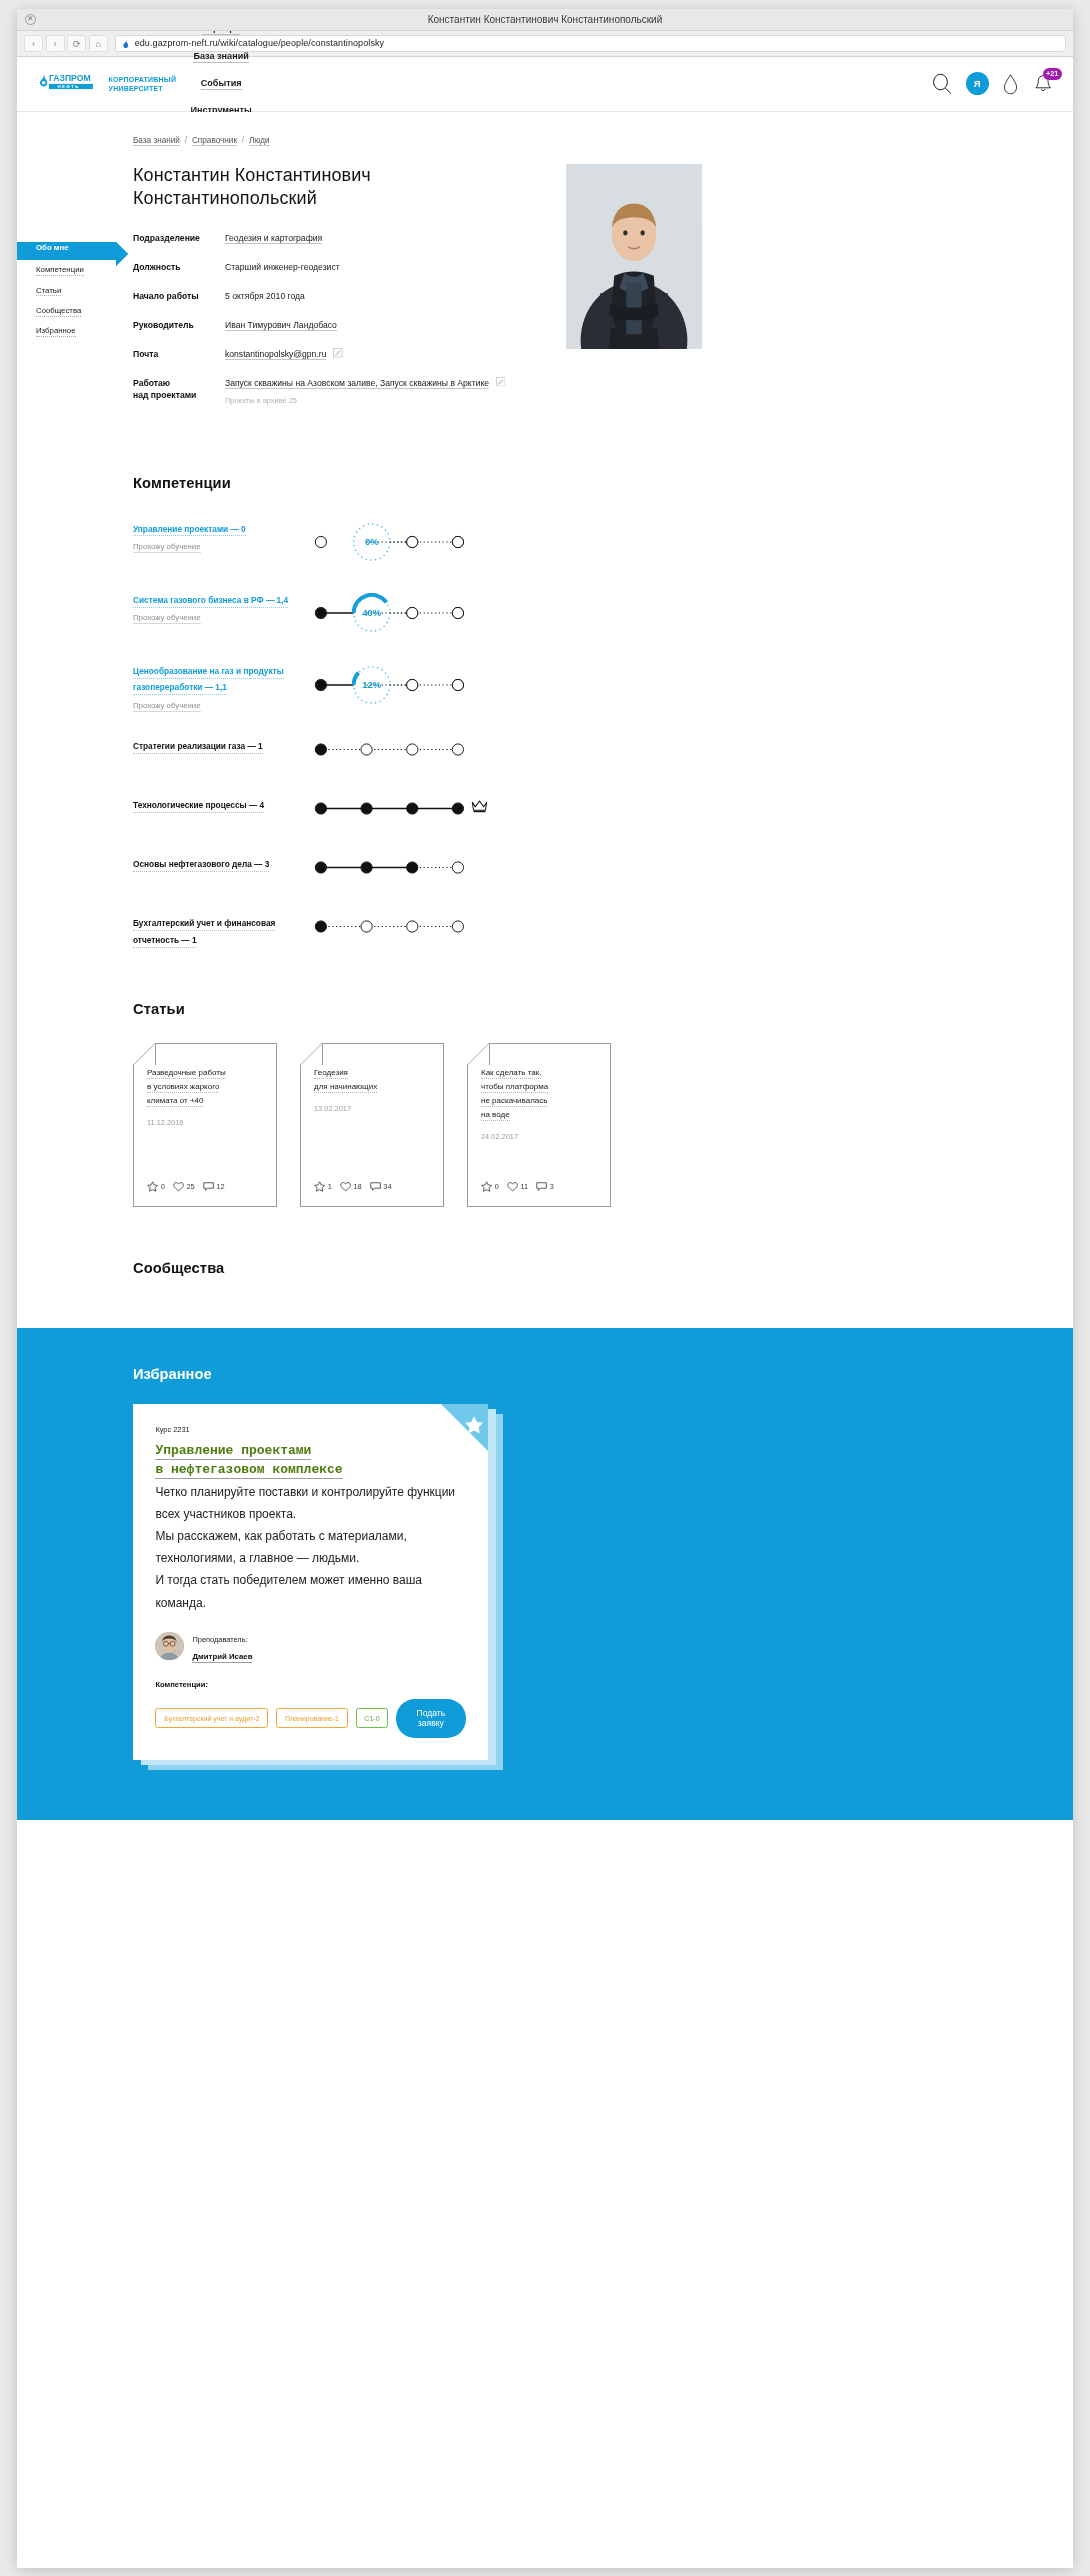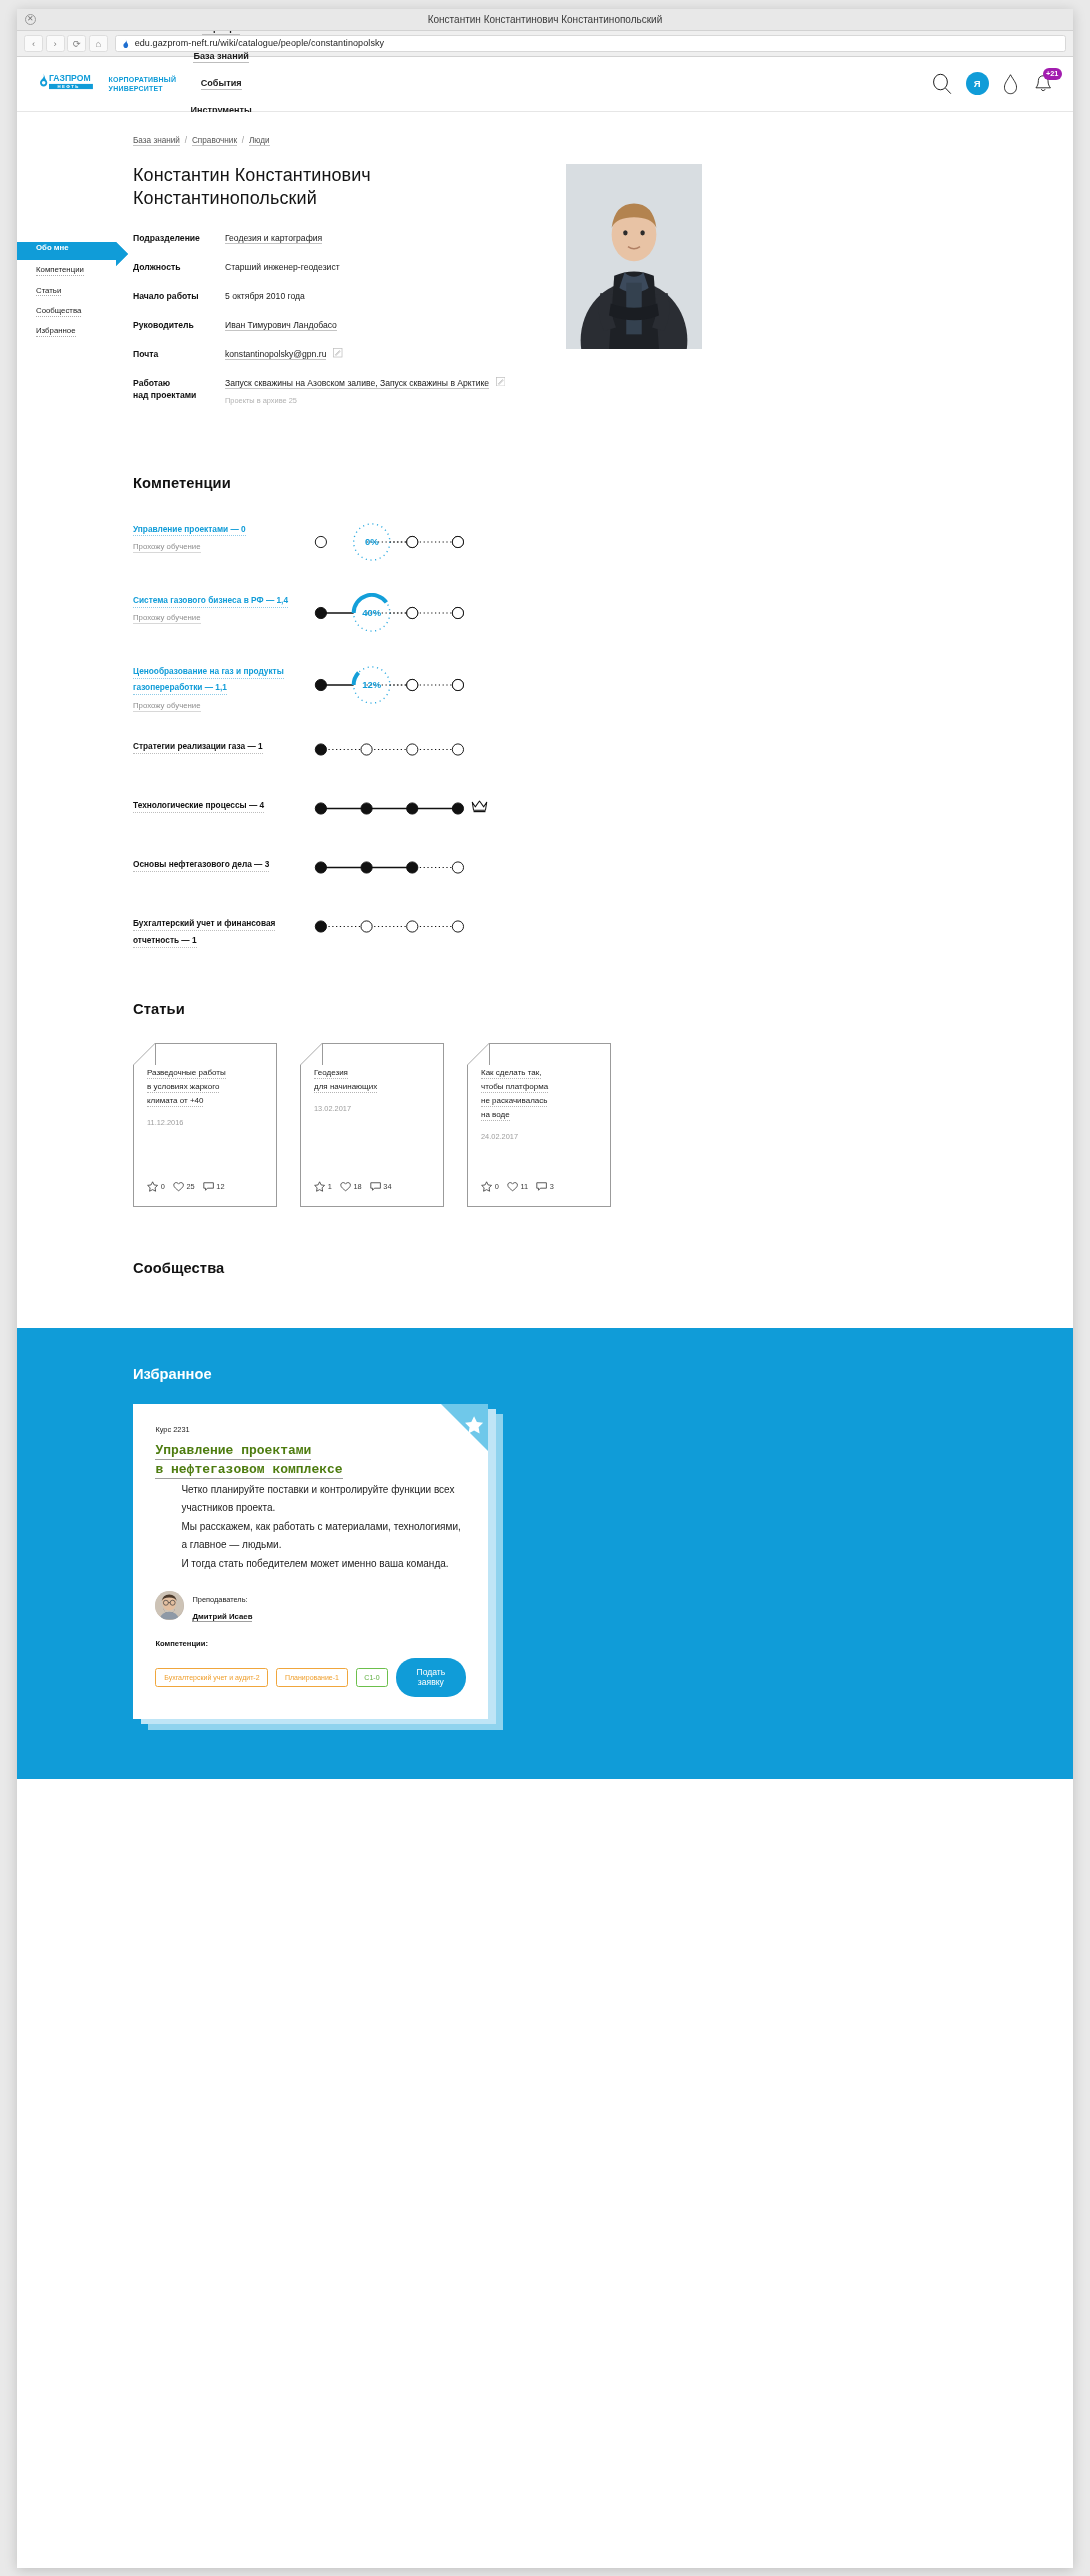--- a/index.html
+++ b/index.html
@@ -236,21 +236,21 @@
   .fav-corner {
     position: absolute; right: 0; top: 0; width: 47px; height: 47px;
   }
   .fav-kurs { font-size: 7.4px; color: #1a1a1a; margin-bottom: 7.8px; }
   .fav-title {
     font-size: 13px; font-weight: bold; line-height: 1.45; color: #4d7c0f;
     margin-bottom: 1px;
     font-family: Liberation Mono, monospace;
   }
   .fav-title span { border-bottom: 0.9px solid #9e9e9e; padding-bottom: 0.9px; }
-  .fav-desc { font-size: 10px; line-height: 1.85; color: #222; margin-bottom: 15.5px; margin-left: 26px; }
+  .fav-desc { font-size: 12px; line-height: 1.85; color: #222; margin-bottom: 15.5px; }
   .fav-teacher { display: flex; align-items: center; gap: 8.6px; margin-bottom: 17px; }
   .t-ava {
     width: 28.5px; height: 28.5px; border-radius: 50%; flex: none; overflow: hidden;
     background: linear-gradient(155deg,#d6cec4,#b9ada0);
   }
   .t-role { font-size: 7.4px; color: #1a1a1a; line-height: 1.6; }
   .t-name {
     font-size: 7.8px; font-weight: bold; color: #111;
     border-bottom: 0.9px solid #9e9e9e; display: inline-block; padding-bottom: 0.9px;
     cursor: pointer;

